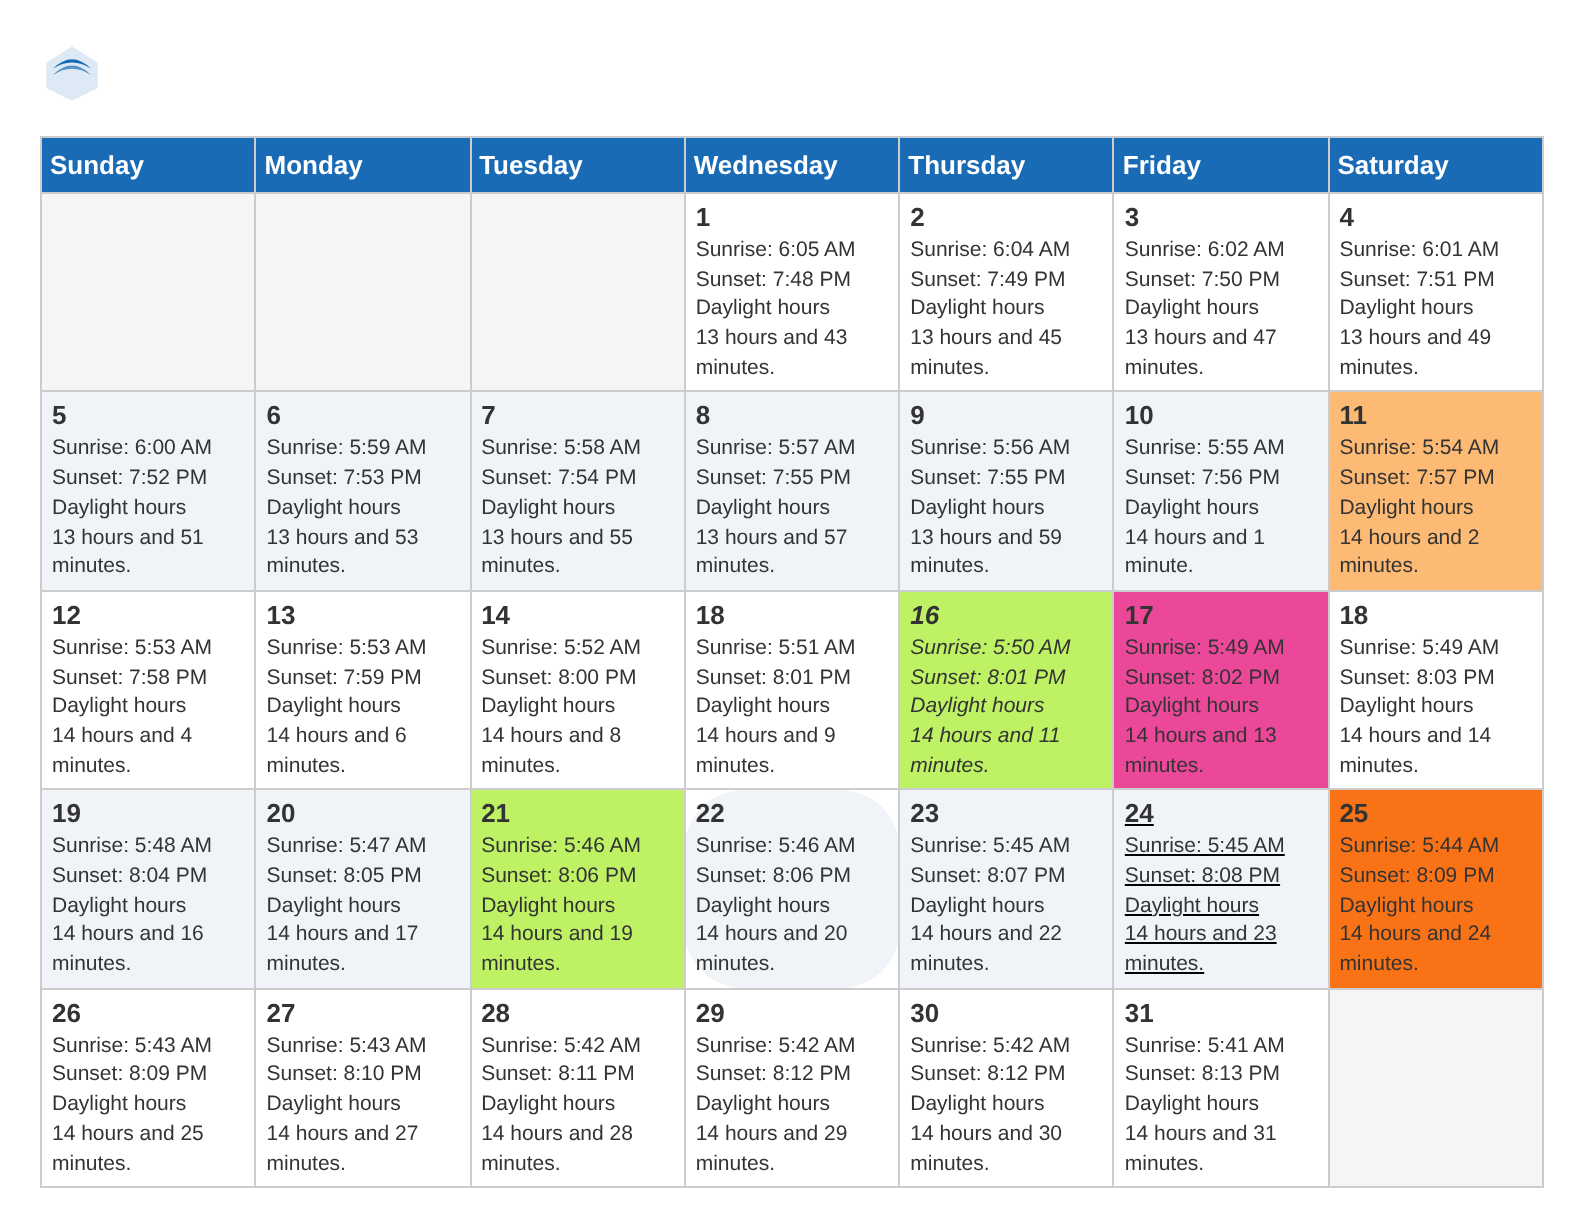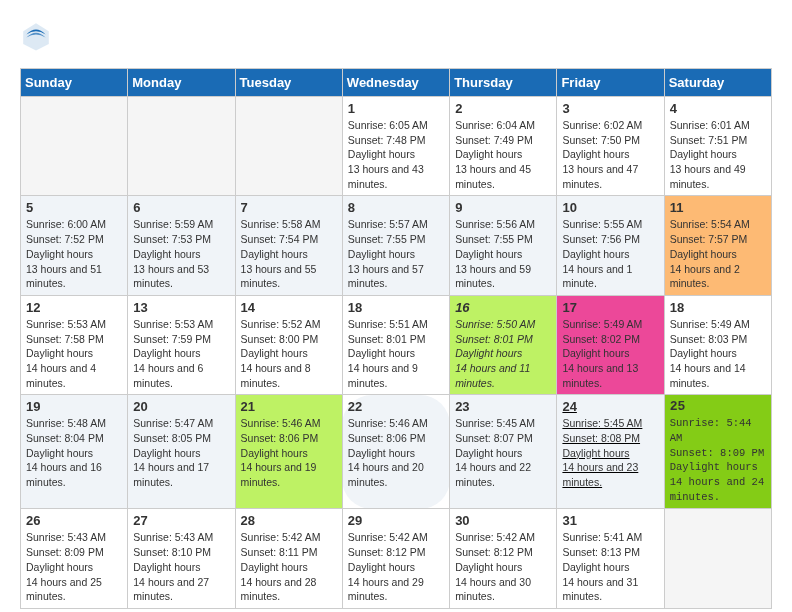--- a/index.html
+++ b/index.html
@@ -229,21 +229,21 @@
           <div class="day-info">Sunrise: 5:46 AM<br>Sunset: 8:06 PM<br>Daylight hours<br>14 hours and 20 minutes.</div>
         </td>
         <td style="background: rgb(240, 244, 248);">
           <div class="day-number">23</div>
           <div class="day-info">Sunrise: 5:45 AM<br>Sunset: 8:07 PM<br>Daylight hours<br>14 hours and 22 minutes.</div>
         </td>
         <td style="background: rgb(240, 244, 248); text-decoration: underline;">
           <div class="day-number">24</div>
           <div class="day-info">Sunrise: 5:45 AM<br>Sunset: 8:08 PM<br>Daylight hours<br>14 hours and 23 minutes.</div>
         </td>
-        <td style="background: #84cc16; font-family: Liberation Mono, monospace;">
+        <td style="background: #f97316;">
           <div class="day-number">25</div>
           <div class="day-info">Sunrise: 5:44 AM<br>Sunset: 8:09 PM<br>Daylight hours<br>14 hours and 24 minutes.</div>
         </td>
       </tr>
       <tr>
         <td style="background: rgb(255, 255, 255);">
           <div class="day-number">26</div>
           <div class="day-info">Sunrise: 5:43 AM<br>Sunset: 8:09 PM<br>Daylight hours<br>14 hours and 25 minutes.</div>
         </td>
         <td style="background: rgb(255, 255, 255);">

